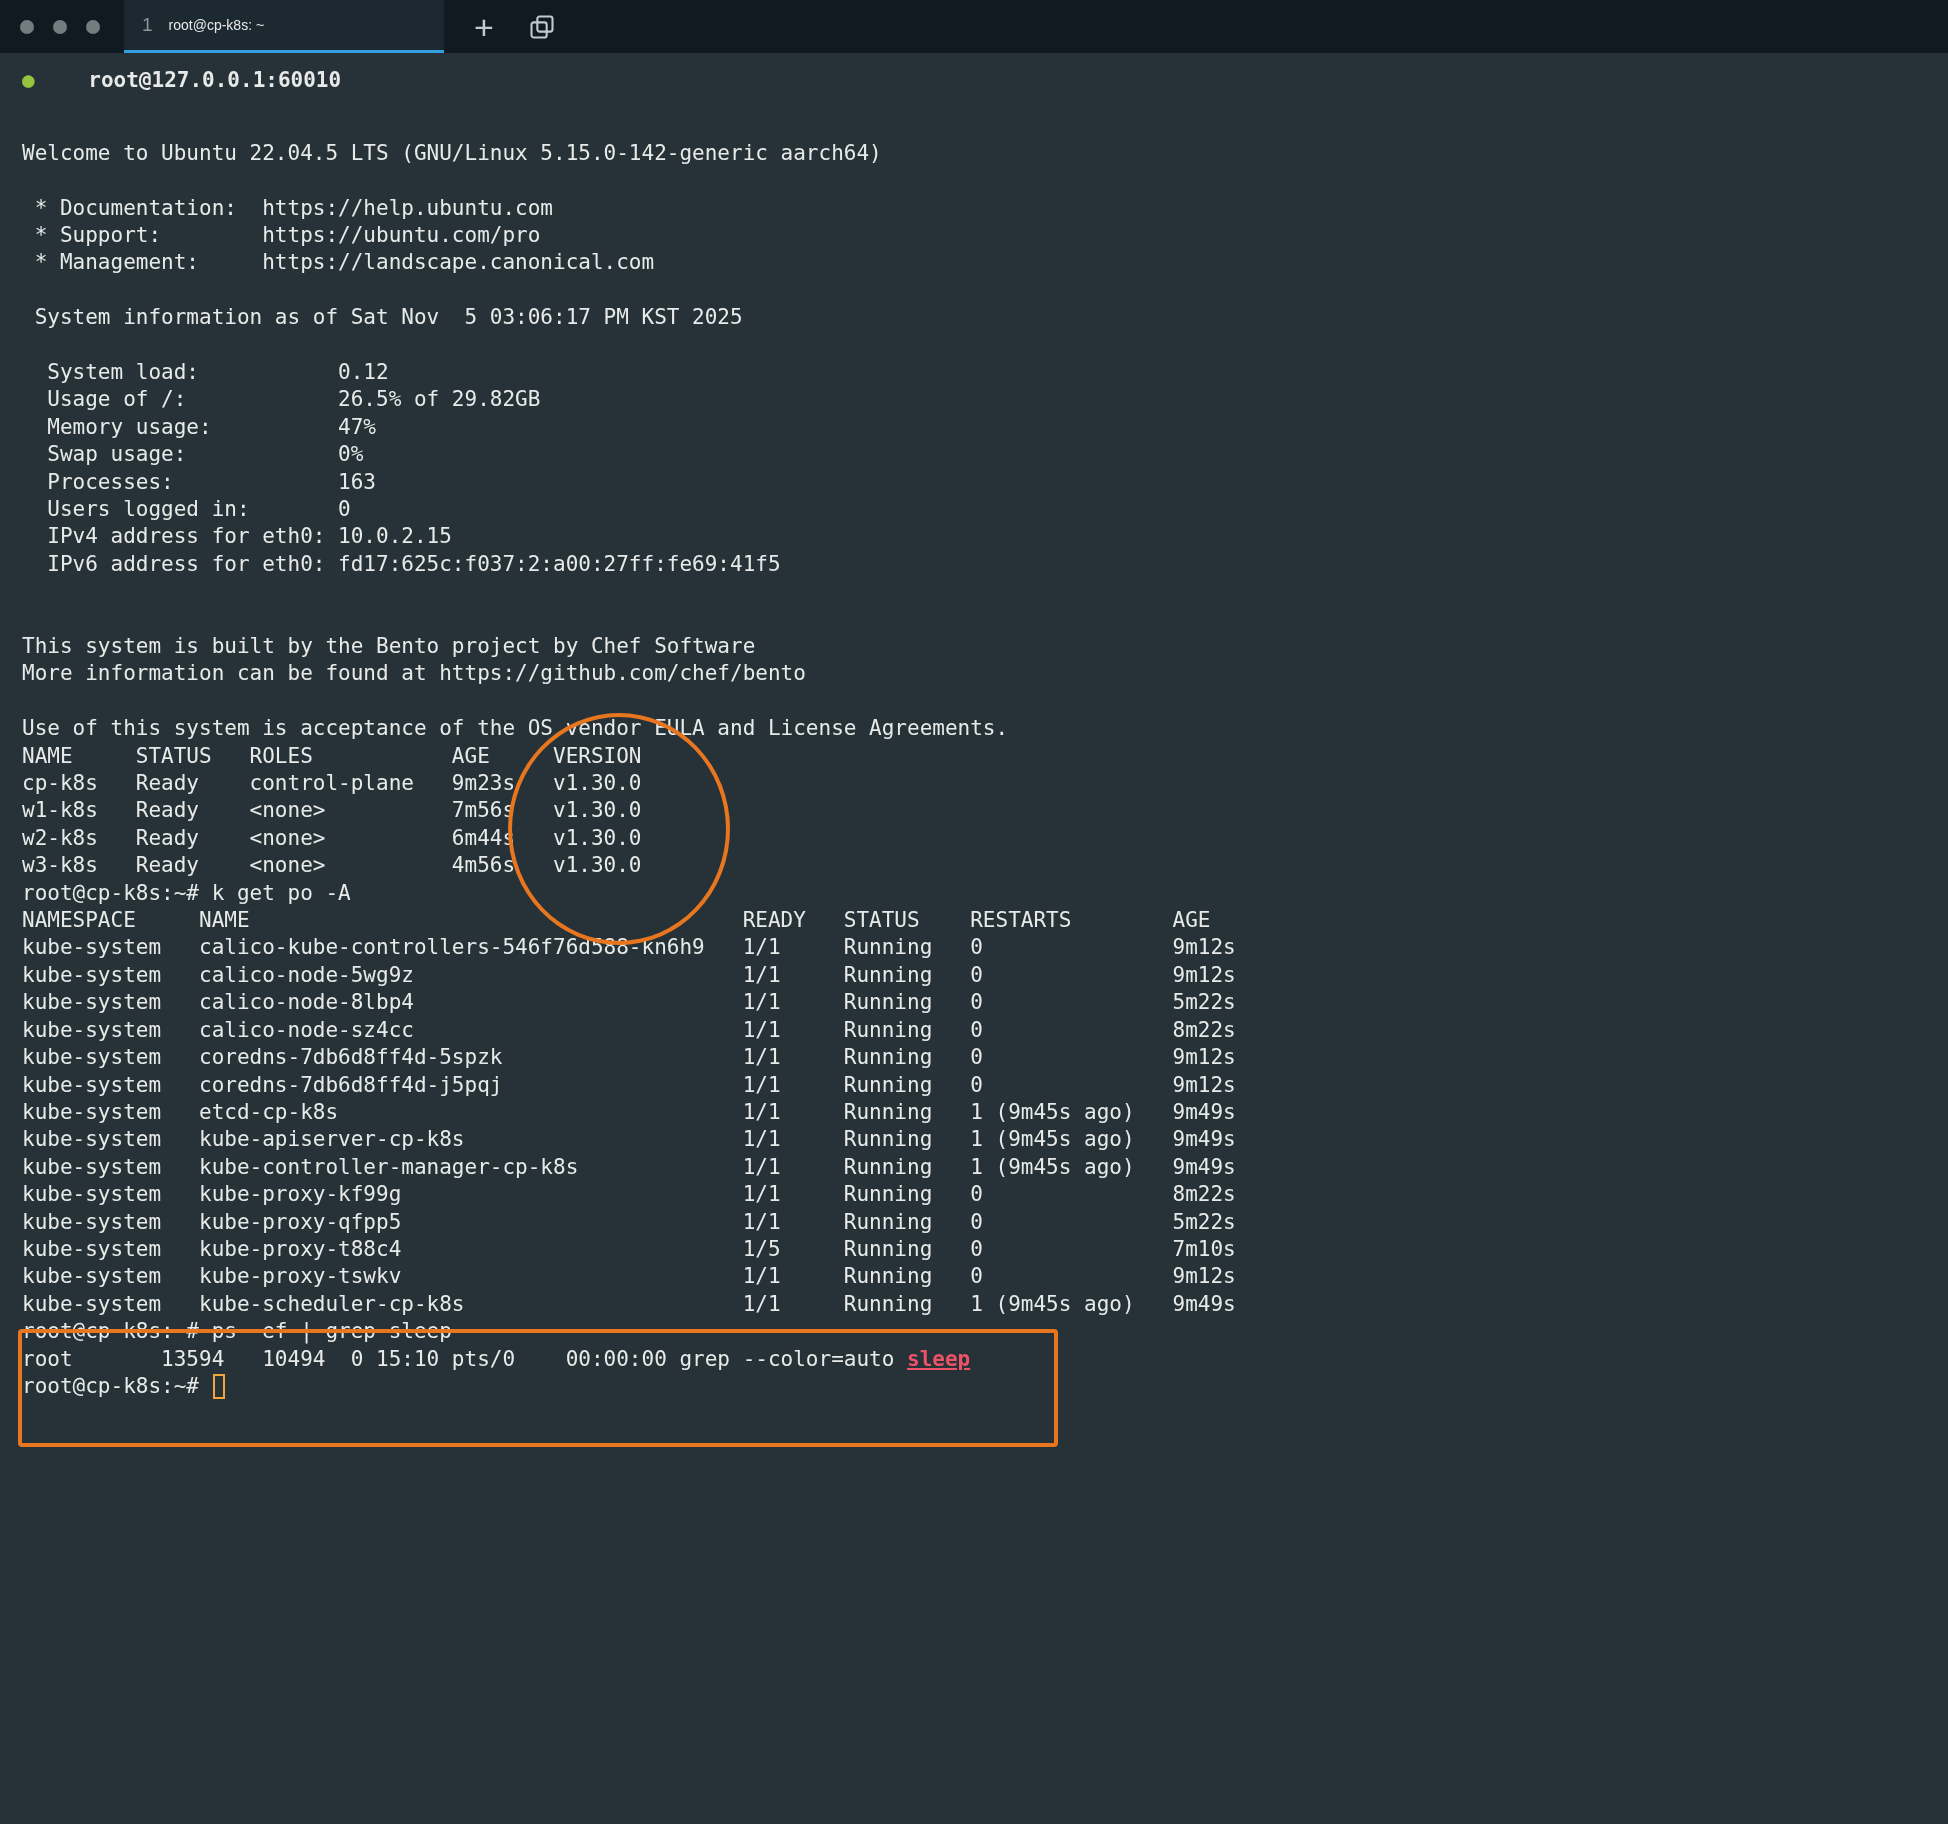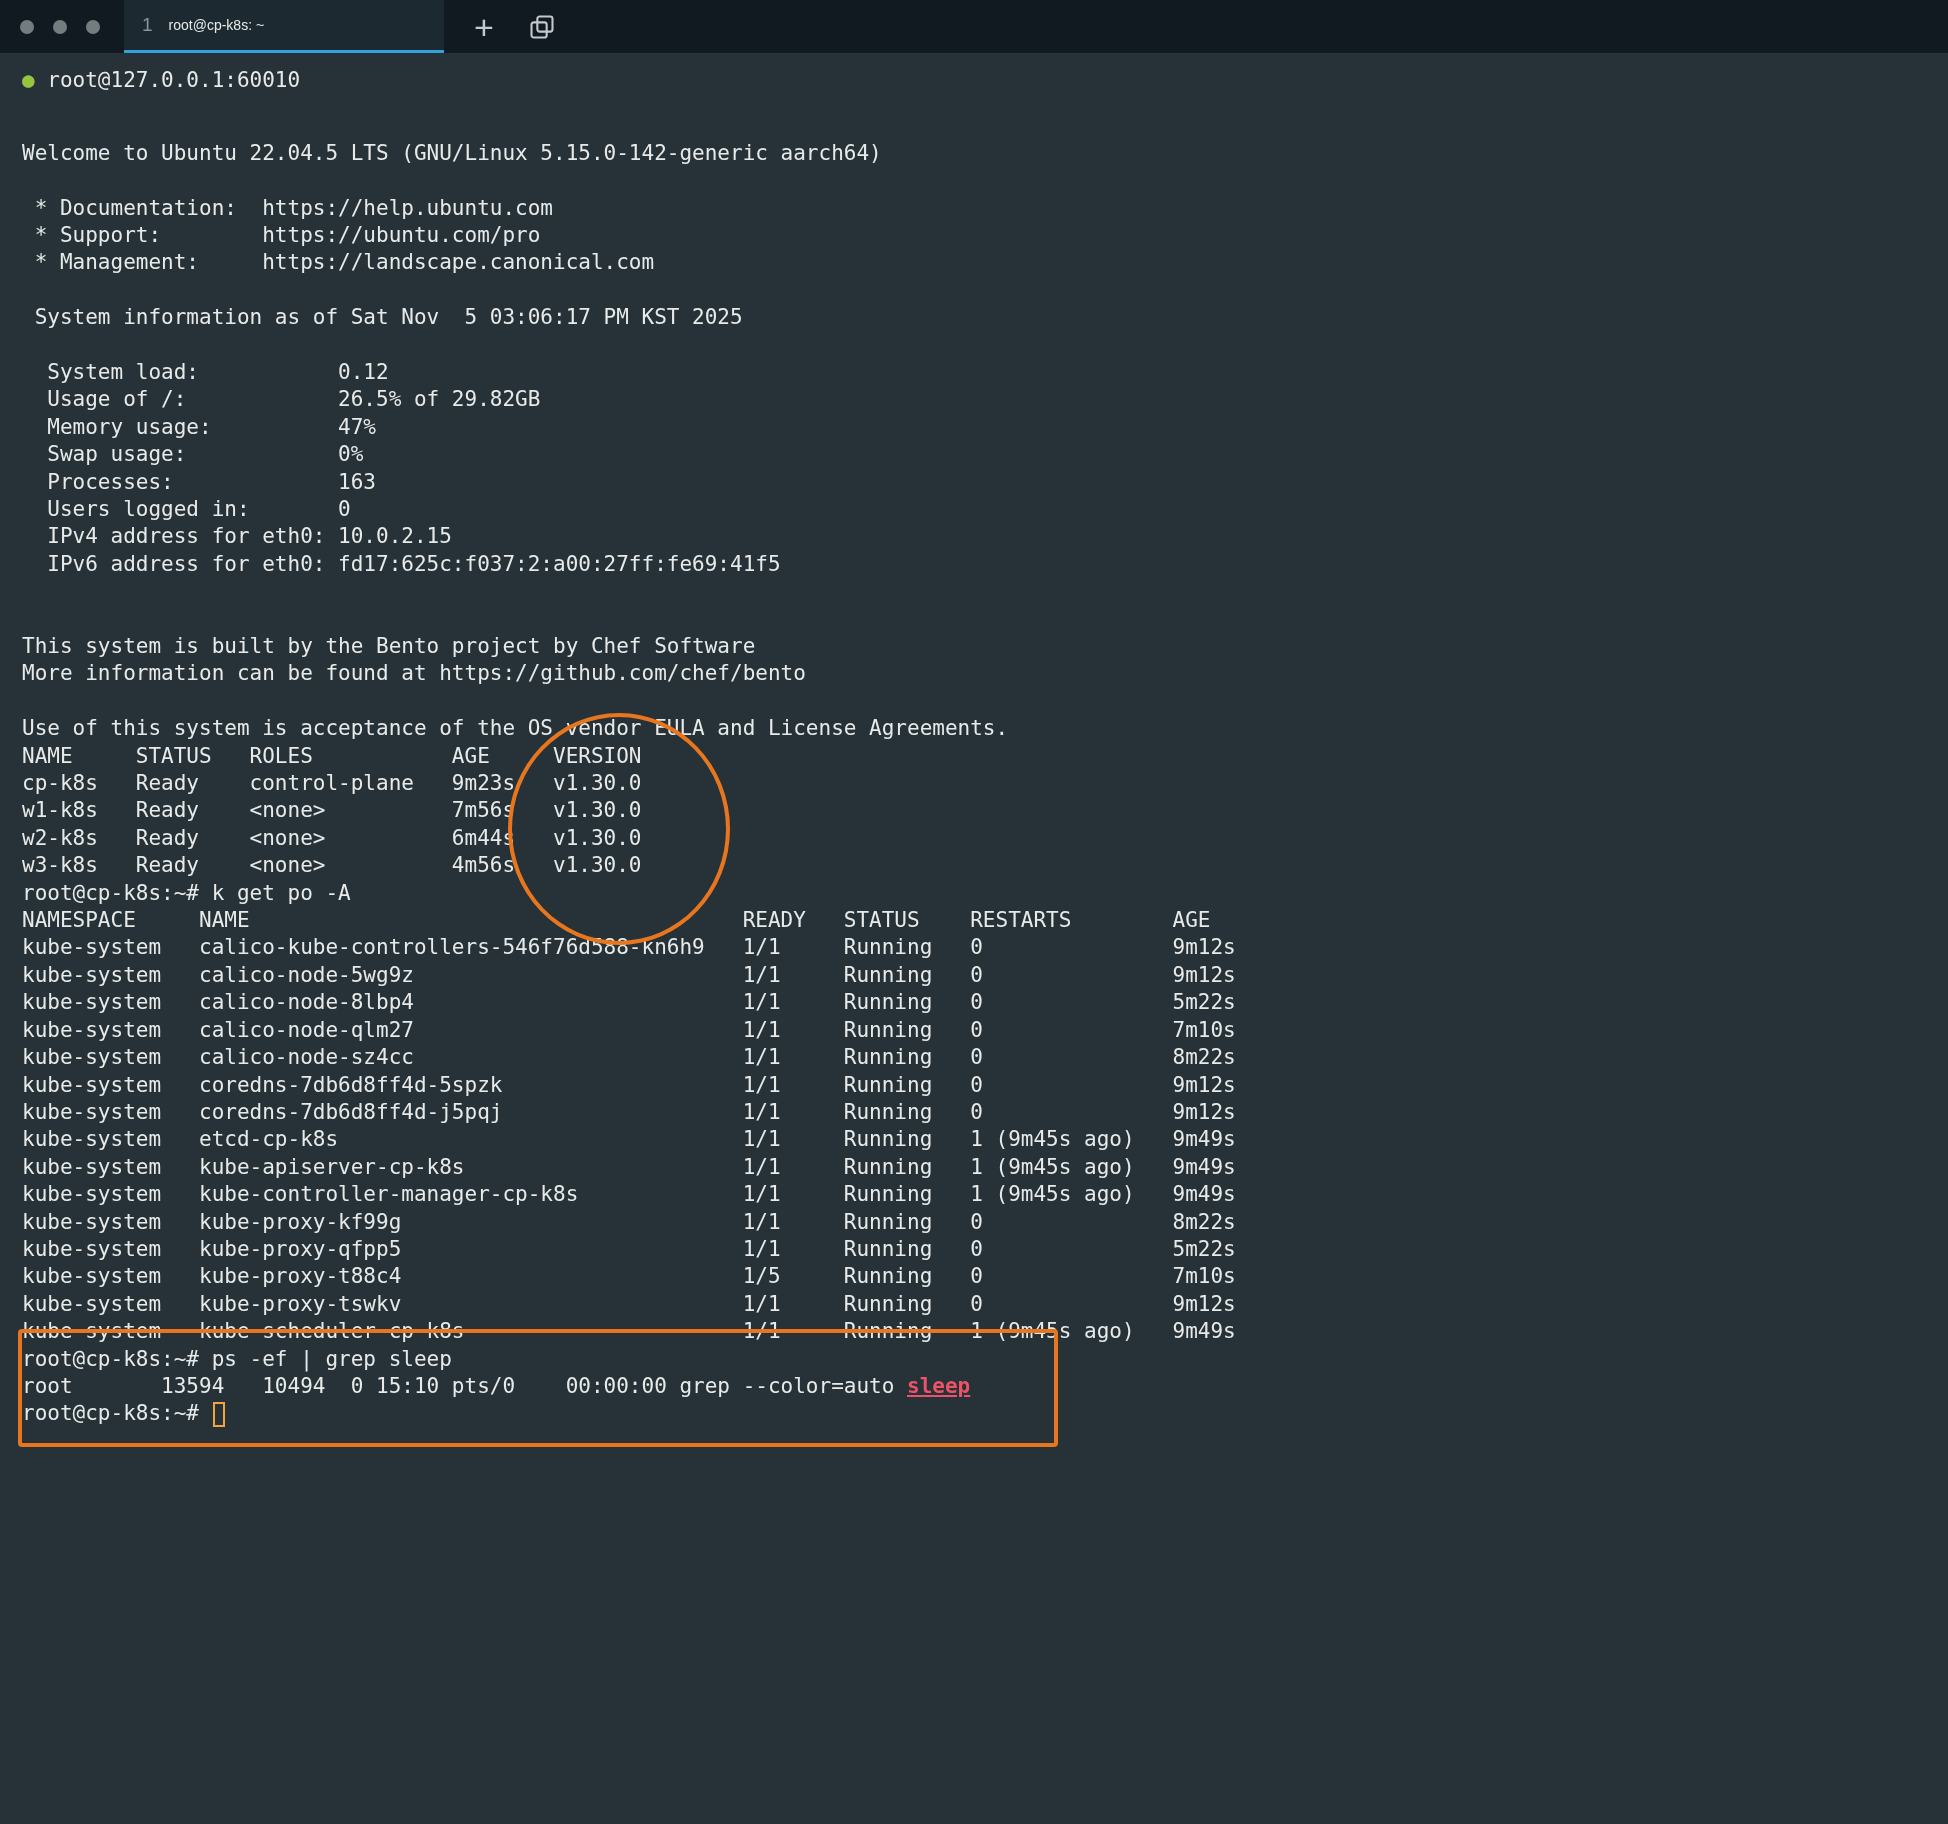--- a/index.html
+++ b/index.html
@@ -55,21 +55,21 @@
 
   
   .terminal {
     padding: 14px 22px;
     font-size: 21px;
     color: var(--fg, #e7eae8);
   }
   .line { white-space: pre; line-height: 27.4px; min-height: 27.4px; }
   .session { margin-bottom: 18px; }
   .seg-green { color: var(--green, #97c43e); }
-  .seg-bold  { font-weight: normal; }
+  .seg-bold  { font-weight: bold; margin-left: 41px; }
   .seg-red   { color: var(--red, #ee5267); font-weight: bold; text-decoration: underline; }
   .seg-cursor {
     display: inline-block;
     width: 12px; height: 25px;
     border: 2px solid var(--cursor, #f2a53a);
     vertical-align: middle;
     margin-left: 1px;
   }
 
   
@@ -141,21 +141,20 @@
       <div class="line"><span class="seg">NAME     STATUS   ROLES           AGE     VERSION</span></div>
       <div class="line"><span class="seg">cp-k8s   Ready    control-plane   9m23s   v1.30.0</span></div>
       <div class="line"><span class="seg">w1-k8s   Ready    &lt;none&gt;          7m56s   v1.30.0</span></div>
       <div class="line"><span class="seg">w2-k8s   Ready    &lt;none&gt;          6m44s   v1.30.0</span></div>
       <div class="line"><span class="seg">w3-k8s   Ready    &lt;none&gt;          4m56s   v1.30.0</span></div>
       <div class="line"><span class="seg">root@cp-k8s:~# k get po -A</span></div>
       <div class="line"><span class="seg">NAMESPACE     NAME                                       READY   STATUS    RESTARTS        AGE</span></div>
       <div class="line"><span class="seg">kube-system   calico-kube-controllers-546f76d588-kn6h9   1/1     Running   0               9m12s</span></div>
       <div class="line"><span class="seg">kube-system   calico-node-5wg9z                          1/1     Running   0               9m12s</span></div>
       <div class="line"><span class="seg">kube-system   calico-node-8lbp4                          1/1     Running   0               5m22s</span></div>
-      <div class="line"><span class="seg">kube-system   calico-node-qlm27                          1/1     Running   0               7m10s</span></div>
       <div class="line"><span class="seg">kube-system   calico-node-sz4cc                          1/1     Running   0               8m22s</span></div>
       <div class="line"><span class="seg">kube-system   coredns-7db6d8ff4d-5spzk                   1/1     Running   0               9m12s</span></div>
       <div class="line"><span class="seg">kube-system   coredns-7db6d8ff4d-j5pqj                   1/1     Running   0               9m12s</span></div>
       <div class="line"><span class="seg">kube-system   etcd-cp-k8s                                1/1     Running   1 (9m45s ago)   9m49s</span></div>
       <div class="line"><span class="seg">kube-system   kube-apiserver-cp-k8s                      1/1     Running   1 (9m45s ago)   9m49s</span></div>
       <div class="line"><span class="seg">kube-system   kube-controller-manager-cp-k8s             1/1     Running   1 (9m45s ago)   9m49s</span></div>
       <div class="line"><span class="seg">kube-system   kube-proxy-kf99g                           1/1     Running   0               8m22s</span></div>
       <div class="line"><span class="seg">kube-system   kube-proxy-qfpp5                           1/1     Running   0               5m22s</span></div>
       <div class="line"><span class="seg">kube-system   kube-proxy-t88c4                           1/5     Running   0               7m10s</span></div>
       <div class="line"><span class="seg">kube-system   kube-proxy-tswkv                           1/1     Running   0               9m12s</span></div>

